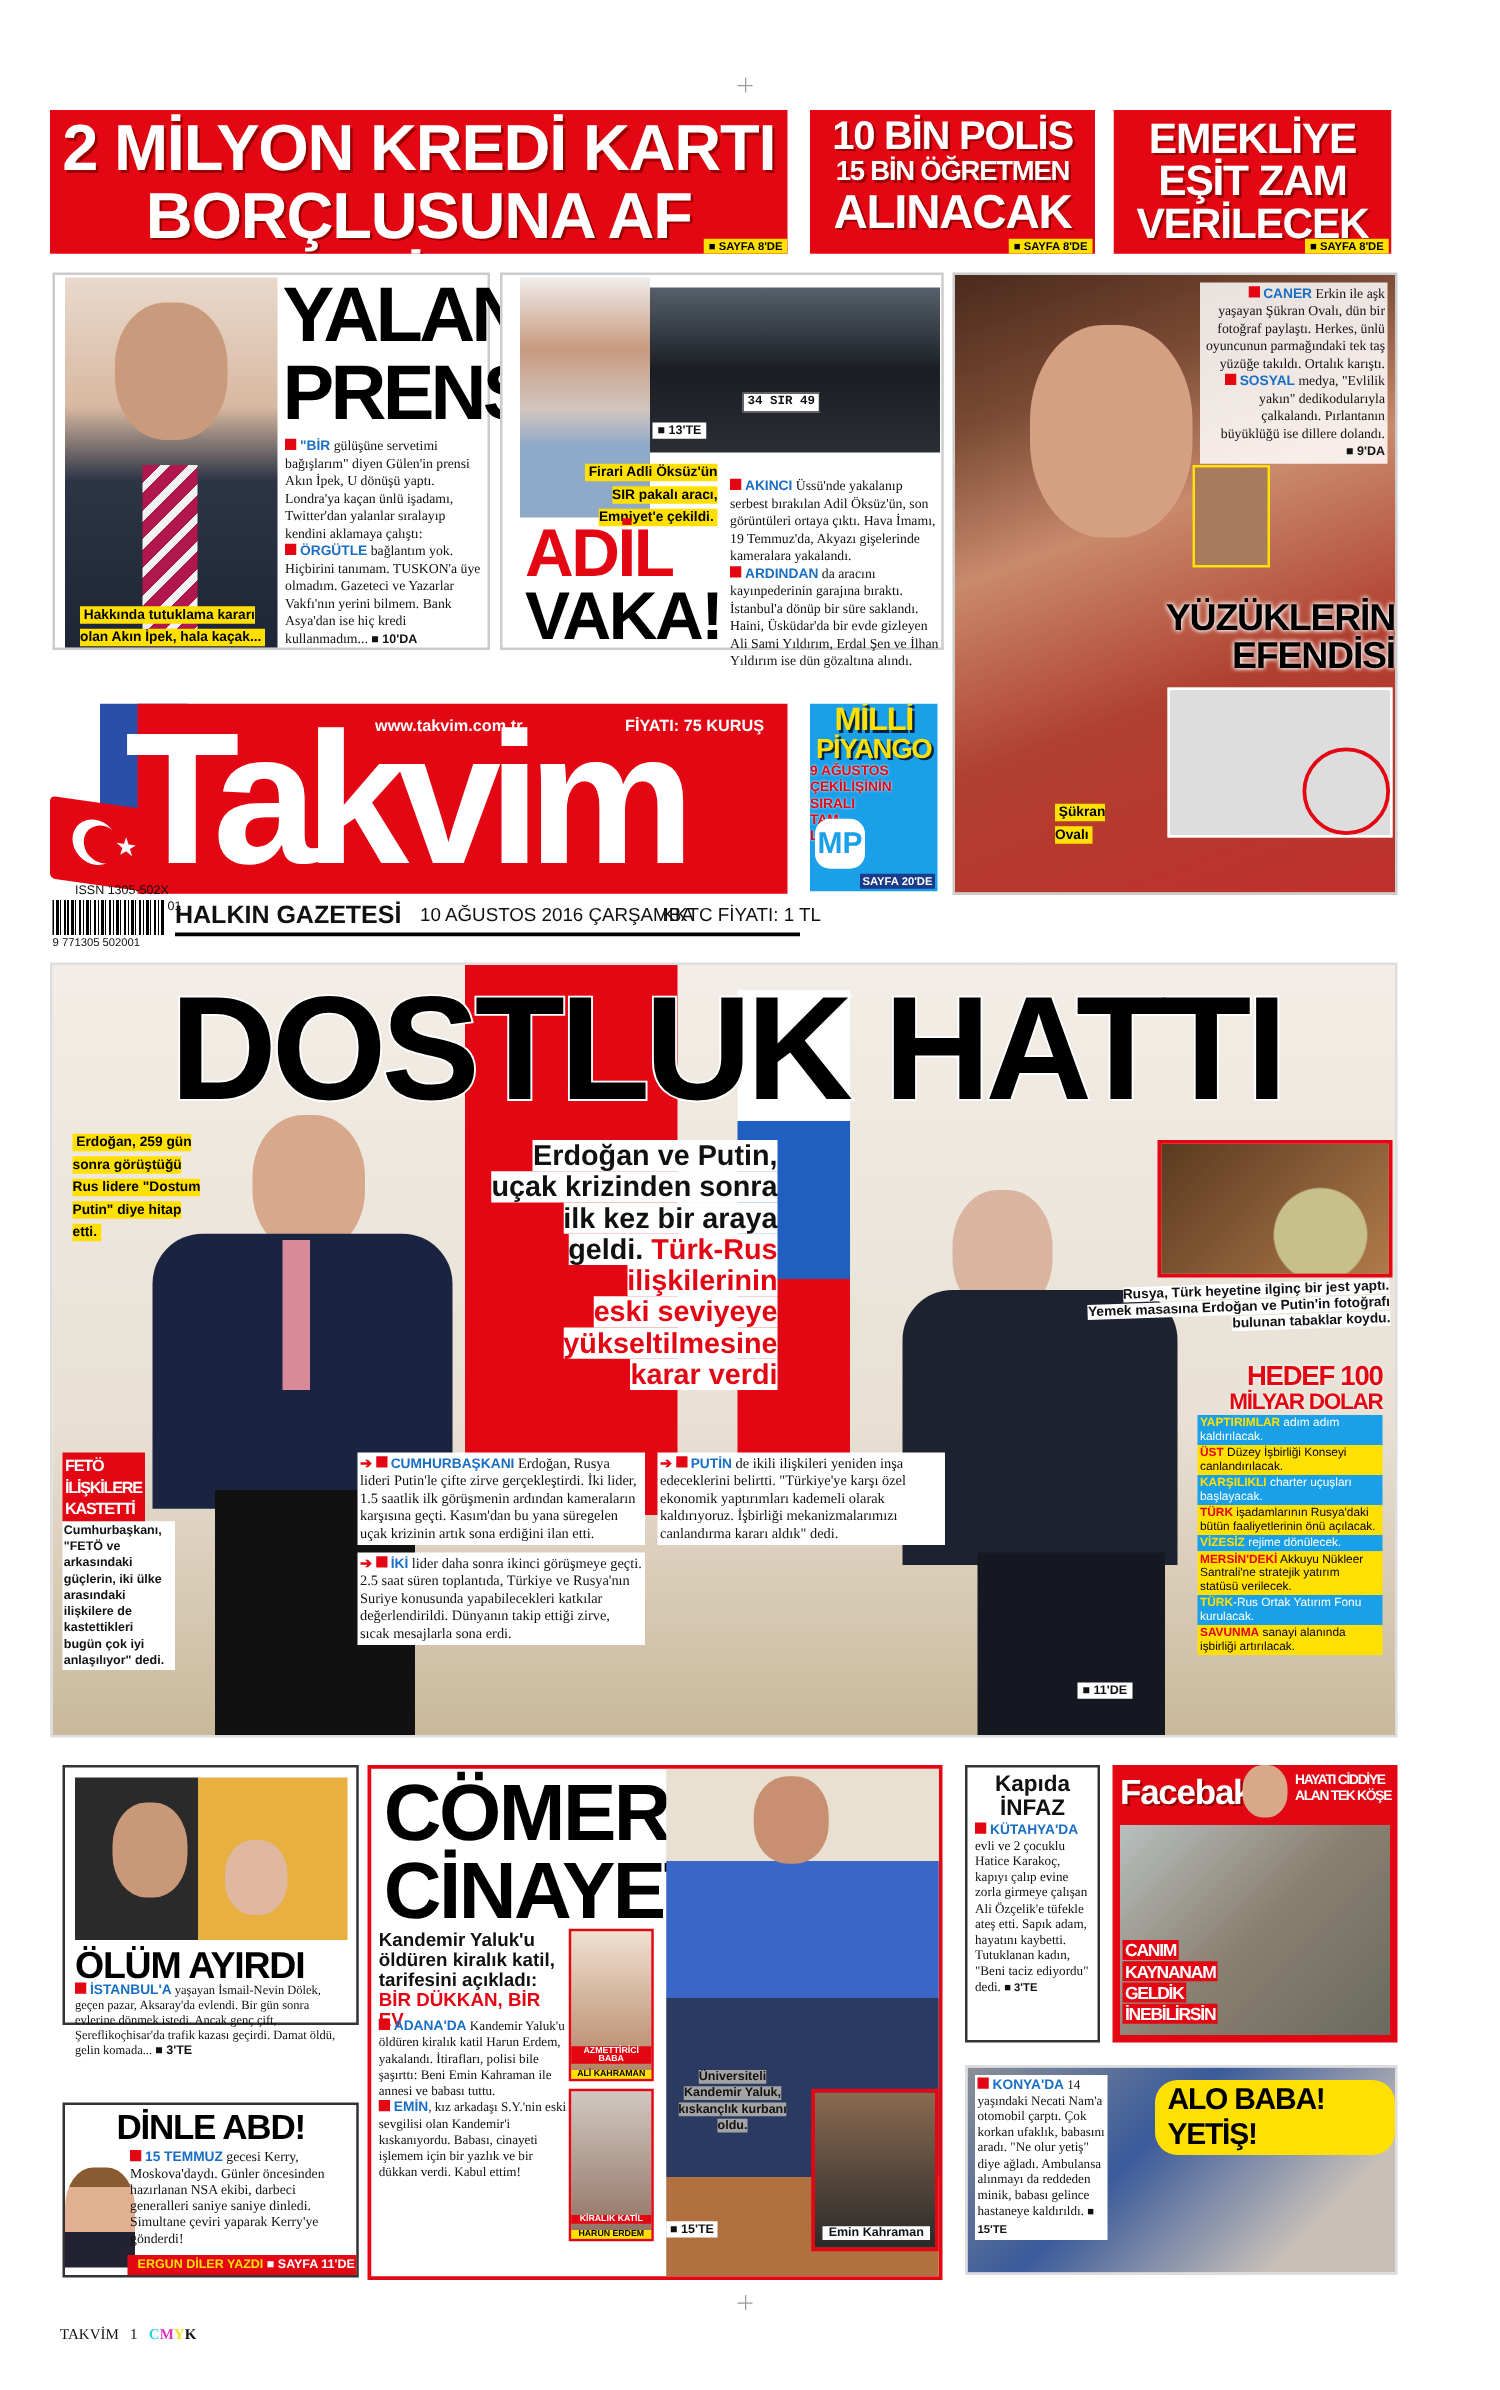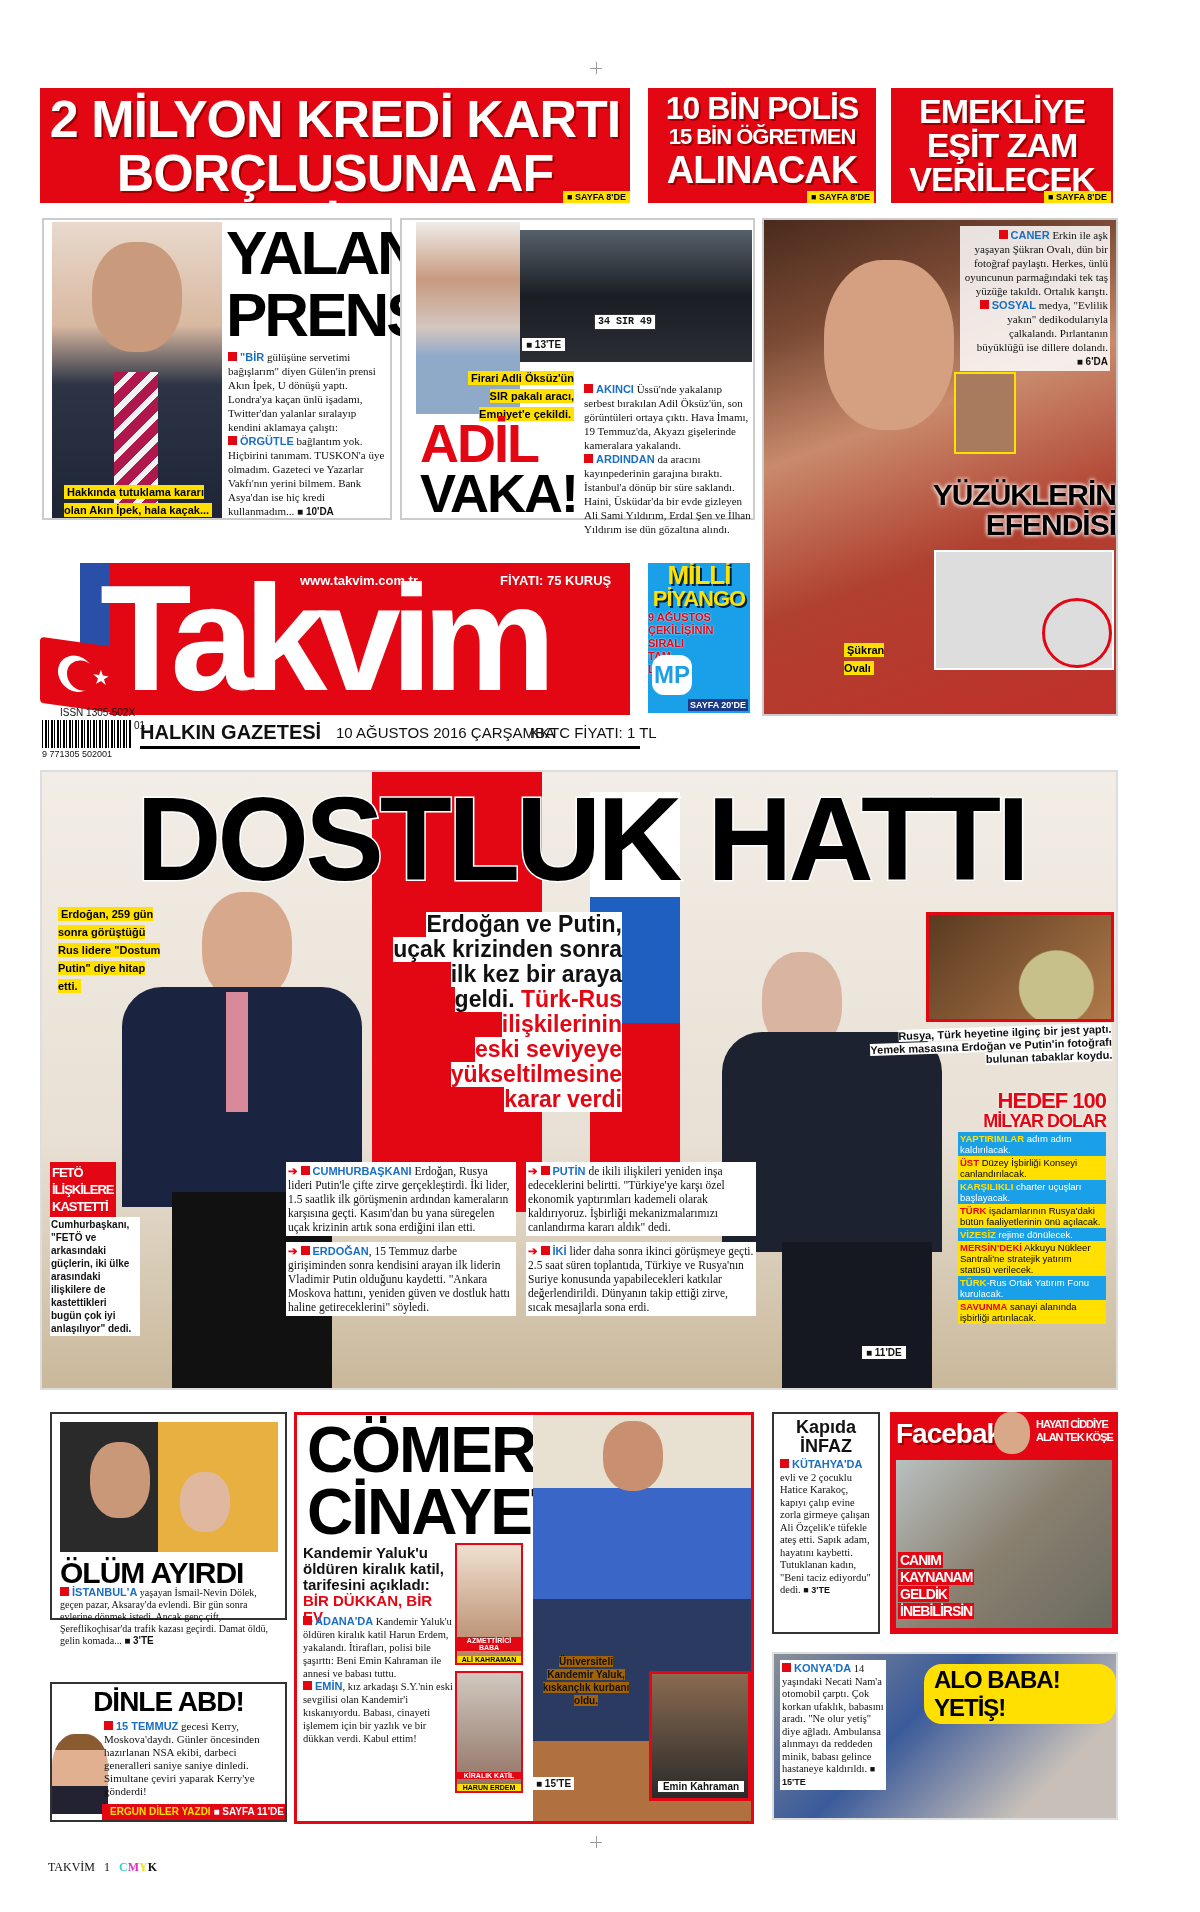--- a/index.html
+++ b/index.html
@@ -77,21 +77,21 @@
     <span class="sq"></span><span class="kw">AKINCI</span><span> Üssü'nde yakalanıp serbest bırakılan Adil Öksüz'ün, son görüntüleri ortaya çıktı. Hava İmamı, 19 Temmuz'da, Akyazı gişelerinde kameralara yakalandı.</span><br>
     <span class="sq"></span><span class="kw">ARDINDAN</span><span> da aracını kayınpederinin garajına bıraktı. İstanbul'a dönüp bir süre saklandı. Haini, Üsküdar'da bir evde gizleyen Ali Sami Yıldırım, Erdal Şen ve İlhan Yıldırım ise dün gözaltına alındı.</span>
   </div>
 </div>
 
 <div class="abs photo" style="left:762px;top:218px;width:356px;height:498px;border:2px solid #ccc;background:linear-gradient(160deg,#4a2a1c 0%,#7a4a34 20%,#c98a6c 40%,#b04030 65%,#c0302a 100%)">
   <div class="abs" style="left:60px;top:40px;width:130px;height:170px;border-radius:45%;background:#d59f82"></div>
   <div class="abs" style="right:6px;top:6px;width:150px;text-align:right;font-size:11px;line-height:14px;background:rgba(255,255,255,.85);padding:2px">
     <span class="sq"></span><span class="kw">CANER</span><span> Erkin ile aşk yaşayan Şükran Ovalı, dün bir fotoğraf paylaştı. Herkes, ünlü oyuncunun parmağındaki tek taş yüzüğe takıldı. Ortalık karıştı.</span><br>
     <span class="sq"></span><span class="kw">SOSYAL</span><span> medya, "Evlilik yakın" dedikodularıyla çalkalandı. Pırlantanın büyüklüğü ise dillere dolandı.</span><br>
-    <span class="sans" style="font-weight:bold;font-size:10px">■ <span>6'DA</span></span>
+    <span class="sans" style="font-weight:bold;font-size:10px">■ <span>9'DA</span></span>
   </div>
   <div class="abs" style="left:190px;top:152px;width:62px;height:82px;border:2px solid #ffe000;background:#a87a5e"></div>
   <div class="abs cond" style="left:92px;top:260px;width:260px;text-align:right;color:#000;font-size:30px;line-height:30px;text-shadow:0 0 4px #fff,0 0 4px #fff">
     <div>YÜZÜKLERİN</div>
       <div>EFENDİSİ</div>
   </div>
   <div class="abs" style="left:170px;top:330px;width:180px;height:120px;background:#ddd;border:2px solid #fff">
     <div class="abs" style="right:0;bottom:0;width:70px;height:70px;border:3px solid #e30613;border-radius:50%"></div>
   </div>
   <div class="abs" style="left:80px;top:420px;width:60px"><span class="yel">Şükran Ovalı</span></div>
@@ -172,21 +172,20 @@
   <div class="abs" style="left:8px;top:390px;width:90px">
     <div class="cond" style="background:#e30613;color:#fff;font-size:13px;line-height:17px;padding:2px;display:inline-block">
       <div>FETÖ</div><div>İLİŞKİLERE</div><div>KASTETTİ</div>
     </div>
     <div class="sans" style="background:#fff;font-size:10px;font-weight:bold;line-height:13px;padding:1px">Cumhurbaşkanı, "FETÖ ve arkasındaki güçlerin, iki ülke arasındaki ilişkilere de kastettikleri bugün çok iyi anlaşılıyor" dedi.</div>
   </div>
 
   <div class="abs" style="left:244px;top:390px;width:470px;display:grid;grid-template-columns:1fr 1fr;column-gap:10px;row-gap:6px;font-size:11.5px;line-height:14px">
     <div style="background:#fff;padding:2px"><span style="color:#e30613;font-weight:bold">➔ </span><span class="sq"></span><span class="kw">CUMHURBAŞKANI</span><span> Erdoğan, Rusya lideri Putin'le çifte zirve gerçekleştirdi. İki lider, 1.5 saatlik ilk görüşmenin ardından kameraların karşısına geçti. Kasım'dan bu yana süregelen uçak krizinin artık sona erdiğini ilan etti.</span></div>
     <div style="background:#fff;padding:2px"><span style="color:#e30613;font-weight:bold">➔ </span><span class="sq"></span><span class="kw">PUTİN</span><span> de ikili ilişkileri yeniden inşa edeceklerini belirtti. "Türkiye'ye karşı özel ekonomik yaptırımları kademeli olarak kaldırıyoruz. İşbirliği mekanizmalarımızı canlandırma kararı aldık" dedi.</span></div>
-    <div style="background:#fff;padding:2px"><span style="color:#e30613;font-weight:bold">➔ </span><span class="sq"></span><span class="kw">ERDOĞAN</span><span>, 15 Temmuz darbe girişiminden sonra kendisini arayan ilk liderin Vladimir Putin olduğunu kaydetti. "Ankara Moskova hattını, yeniden güven ve dostluk hattı haline getireceklerini" söyledi.</span></div>
     <div style="background:#fff;padding:2px"><span style="color:#e30613;font-weight:bold">➔ </span><span class="sq"></span><span class="kw">İKİ</span><span> lider daha sonra ikinci görüşmeye geçti. 2.5 saat süren toplantıda, Türkiye ve Rusya'nın Suriye konusunda yapabilecekleri katkılar değerlendirildi. Dünyanın takip ettiği zirve, sıcak mesajlarla sona erdi.</span></div>
   </div>
   <span class="abs sans" style="left:820px;top:574px;background:#fff;font-size:10px;font-weight:bold;padding:1px 4px">■ <span>11'DE</span></span>
 
   <div class="abs" style="left:916px;top:318px;width:148px">
     <div class="cond" style="color:#e30613;font-size:22px;line-height:21px;text-align:right;text-shadow:0 0 3px #fff">
       <div>HEDEF 100</div>
         <div style="font-size:18px">MİLYAR DOLAR</div>
     </div>
     <div class="sans" style="font-size:9.5px;line-height:11px">
@@ -219,21 +218,21 @@
 </div>
 
 <div class="abs" style="left:294px;top:1412px;width:460px;height:412px;border:3px solid #e30613;overflow:hidden;background:#fff">
   <div class="abs cond" style="left:10px;top:4px;font-size:64px;line-height:62px;color:#000;letter-spacing:-2px">
     <div>CÖMERT</div>
       <div>CİNAYET</div>
   </div>
   <div class="abs" style="left:236px;top:0;width:220px;height:408px;background:linear-gradient(180deg,#e8e0d0 0 18%,#3a66c8 18% 45%,#2a3a60 45% 80%,#b07040 80%)">
     <div class="abs" style="left:70px;top:6px;width:60px;height:70px;border-radius:45%;background:#c89070"></div>
   </div>
-  <div class="abs sans" style="left:244px;top:240px;width:90px;text-align:center;font-size:10px;font-weight:bold;line-height:13px"><span style="background:#a16207">Üniversiteli Kandemir Yaluk, kıskançlık kurbanı oldu.</span></div>
+  <div class="abs sans" style="left:244px;top:240px;width:90px;text-align:center;font-size:10px;font-weight:bold;line-height:13px"><span style="background:#a3a3a3">Üniversiteli Kandemir Yaluk, kıskançlık kurbanı oldu.</span></div>
   <div class="abs" style="left:352px;top:256px;width:102px;height:130px;border:3px solid #e30613;background:linear-gradient(180deg,#8a6a50,#2a2a2a)">
     <div class="abs sans" style="left:6px;bottom:6px;background:#fff;font-size:10px;font-weight:bold;text-align:center;width:86px">Emin Kahraman</div>
   </div>
   <span class="abs sans" style="left:236px;top:362px;background:#fff;font-size:10px;font-weight:bold;padding:1px 3px">■ <span>15'TE</span></span>
   <div class="abs sans" style="left:6px;top:130px;width:150px;font-weight:bold;font-size:15px;line-height:16px;color:#111">
     <div>Kandemir Yaluk'u öldüren kiralık katil, tarifesini açıkladı:</div>
       <div style="color:#e30613">BİR DÜKKAN, BİR EV</div>
   </div>
   <div class="abs bodyt" style="left:6px;top:200px;width:150px;font-size:10.5px;line-height:13px">
     <span class="sq"></span><span class="kw">ADANA'DA</span><span> Kandemir Yaluk'u öldüren kiralık katil Harun Erdem, yakalandı. İtirafları, polisi bile şaşırttı: Beni Emin Kahraman ile annesi ve babası tuttu.</span><br>

